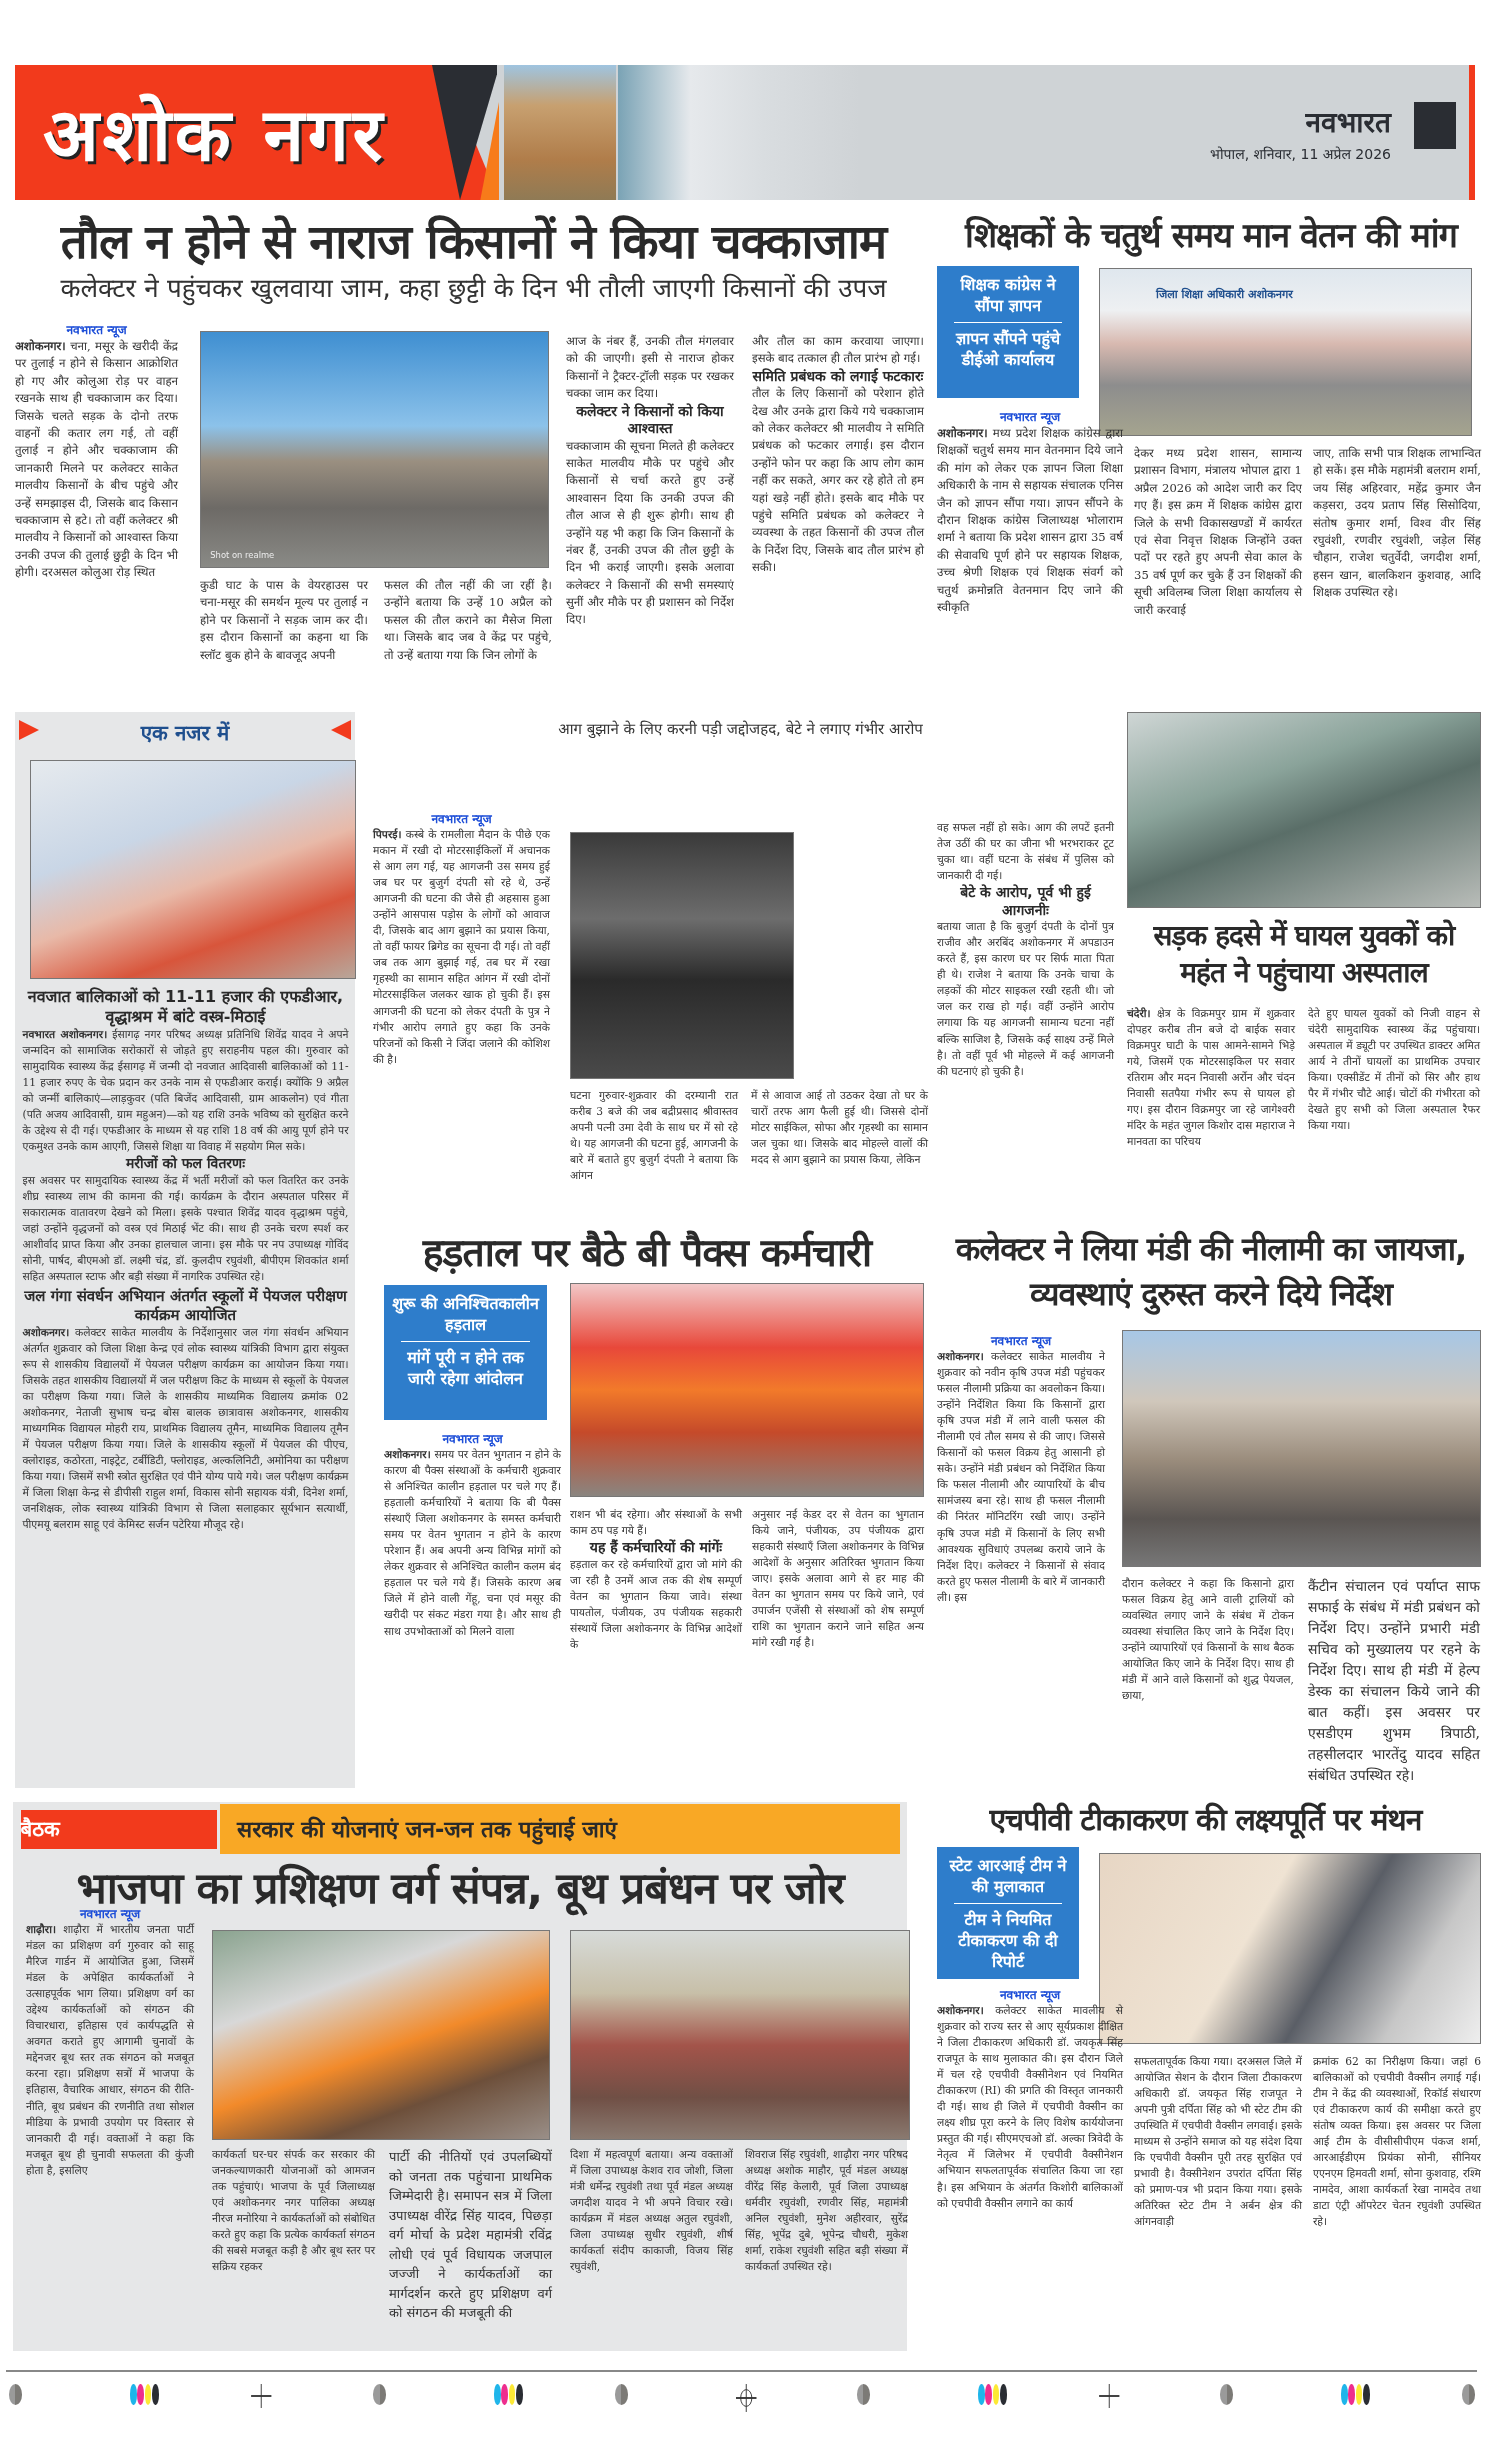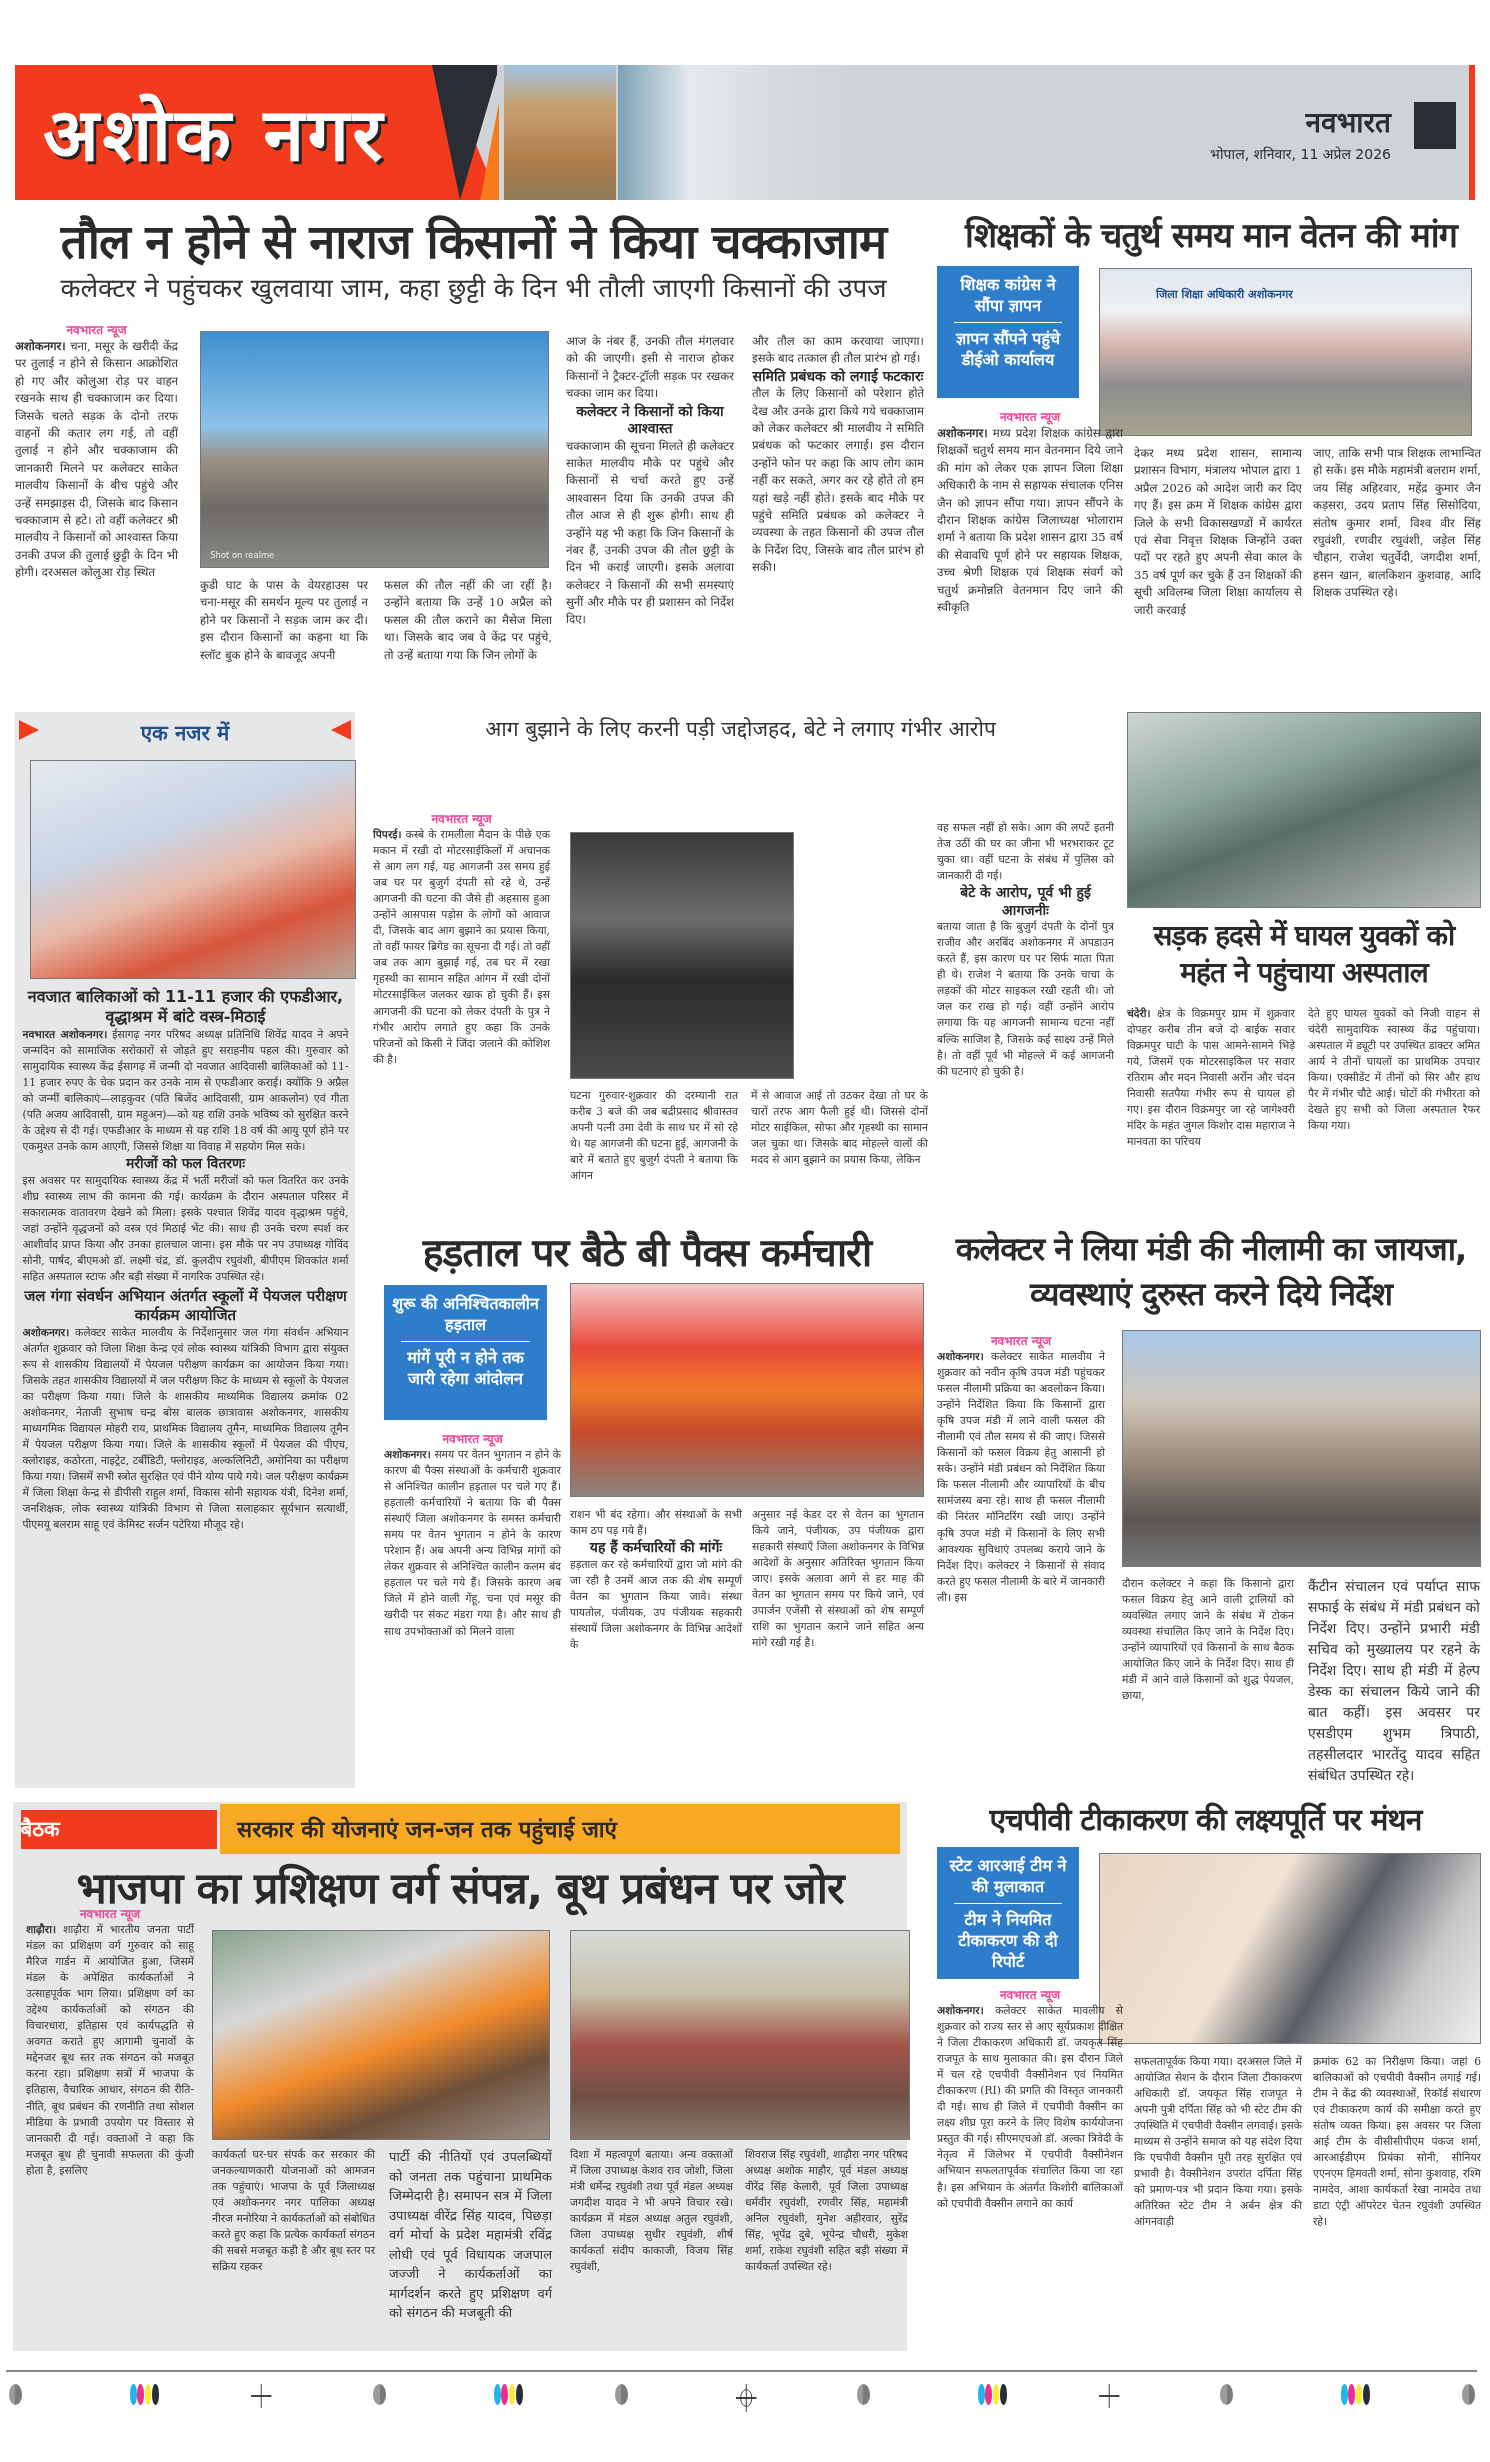--- a/index.html
+++ b/index.html
@@ -13,21 +13,21 @@
   #mast-title { left: 28px; top: 17px; font-size: 73px; font-weight: bold; color: #fff; text-shadow: 2.8px 2.8px 0 #222; letter-spacing: 3.7px; font-family: "DejaVu Sans", sans-serif; }
   #mast-photo1 { left: 489px; top: 0; width: 112px; height: 135px; background: linear-gradient(180deg,#9fc4e0 0%,#c7a070 30%,#b07d4a 70%,#8f7a55 100%); }
   #mast-photo2 { left: 603px; top: 0; width: 242px; height: 135px; background: linear-gradient(90deg,#7aa3b5 0%,#e6e9ec 30%,#d9dde0 60%,#cfd3d6 100%); }
   #mast-paper { right: 84px; top: 37px; font-size: 28px; font-weight: bold; color: #2a2d33; }
   #mast-date { right: 84px; top: 79px; font-size: 14px; color: #2a2d33; }
   #mast-block { right: 18.6px; top: 37px; width: 42px; height: 47px; background: #2a2d33; }
   #mast-edge { right: 0; top: 0; width: 5.6px; height: 135px; background: #f23a1c; }
 
   .headline { font-weight: bold; color: #2a2a2a; font-family: "DejaVu Sans", sans-serif; letter-spacing: -0.9px; }
   .subhead { color: #333; font-family: "DejaVu Sans", sans-serif; }
-  .byline { font-size: 12px; font-weight: bold; color: #ec4899; }
+  .byline { font-size: 12px; font-weight: bold; color: #1d4ed8; }
   .body-text { font-size: 11.6px; line-height: 1.5; color: #333; text-align: justify; font-family: "DejaVu Serif", serif; }
   .body-text b { font-weight: bold; }
   .photo { border: 0.9px solid #777; }
   .bluebox { background: #2e7dcb; color: #fff; font-weight: bold; text-align: center; padding: 9.3px 7.5px; font-size: 16px; line-height: 1.3; }
   .bluebox hr { border: none; border-top: 1.9px solid #fff; margin: 5.6px 9.3px; }
   .graybox { background: #e6e7e8; }
   .minihead { font-weight: bold; font-size: 14px; text-align: center; color: #2a2a2a; line-height: 1.25; }
   .rule { background: #888; height: 0.9px; }
 </style>
 </head>
@@ -95,21 +95,21 @@
     <div class="minihead" style="font-size:16px;">नवजात बालिकाओं को 11-11 हजार की एफडीआर, वृद्धाश्रम में बांटे वस्त्र-मिठाई</div>
     <div class="body-text" style="font-size:10.7px;"><b>नवभारत अशोकनगर।</b> <span>ईसागढ़ नगर परिषद अध्यक्ष प्रतिनिधि शिवेंद्र यादव ने अपने जन्मदिन को सामाजिक सरोकारों से जोड़ते हुए सराहनीय पहल की। गुरुवार को सामुदायिक स्वास्थ्य केंद्र ईसागढ़ में जन्मी दो नवजात आदिवासी बालिकाओं को 11-11 हजार रुपए के चेक प्रदान कर उनके नाम से एफडीआर कराई। क्योंकि 9 अप्रैल को जन्मीं बालिकाएं—लाड़कुवर (पति बिजेंद आदिवासी, ग्राम आकलोन) एवं गीता (पति अजय आदिवासी, ग्राम महुअन)—को यह राशि उनके भविष्य को सुरक्षित करने के उद्देश्य से दी गई। एफडीआर के माध्यम से यह राशि 18 वर्ष की आयु पूर्ण होने पर एकमुश्त उनके काम आएगी, जिससे शिक्षा या विवाह में सहयोग मिल सके।</span></div>
     <div class="minihead">मरीजों को फल वितरणः</div>
     <div class="body-text" style="font-size:10.7px;">इस अवसर पर सामुदायिक स्वास्थ्य केंद्र में भर्ती मरीजों को फल वितरित कर उनके शीघ्र स्वास्थ्य लाभ की कामना की गई। कार्यक्रम के दौरान अस्पताल परिसर में सकारात्मक वातावरण देखने को मिला। इसके पश्चात शिवेंद्र यादव वृद्धाश्रम पहुंचे, जहां उन्होंने वृद्धजनों को वस्त्र एवं मिठाई भेंट की। साथ ही उनके चरण स्पर्श कर आशीर्वाद प्राप्त किया और उनका हालचाल जाना। इस मौके पर नप उपाध्यक्ष गोविंद सोनी, पार्षद, बीएमओ डॉ. लक्ष्मी चंद्र, डॉ. कुलदीप रघुवंशी, बीपीएम शिवकांत शर्मा सहित अस्पताल स्टाफ और बड़ी संख्या में नागरिक उपस्थित रहे।</div>
     <div class="minihead" style="font-size:15px;margin-top:1.9px;">जल गंगा संवर्धन अभियान अंतर्गत स्कूलों में पेयजल परीक्षण कार्यक्रम आयोजित</div>
     <div class="body-text" style="font-size:10.7px;"><b>अशोकनगर।</b> <span>कलेक्टर साकेत मालवीय के निर्देशानुसार जल गंगा संवर्धन अभियान अंतर्गत शुक्रवार को जिला शिक्षा केन्द्र एवं लोक स्वास्थ्य यांत्रिकी विभाग द्वारा संयुक्त रूप से शासकीय विद्यालयों में पेयजल परीक्षण कार्यक्रम का आयोजन किया गया। जिसके तहत शासकीय विद्यालयों में जल परीक्षण किट के माध्यम से स्कूलों के पेयजल का परीक्षण किया गया। जिले के शासकीय माध्यमिक विद्यालय क्रमांक 02 अशोकनगर, नेताजी सुभाष चन्द्र बोस बालक छात्रावास अशोकनगर, शासकीय माध्यगमिक विद्यायल मोहरी राय, प्राथमिक विद्यालय तूमैन, माध्यमिक विद्यालय तूमैन में पेयजल परीक्षण किया गया। जिले के शासकीय स्कूलों में पेयजल की पीएच, क्लोराइड, कठोरता, नाइट्रेट, टर्बीडिटी, फ्लोराइड, अल्कलिनिटी, अमोनिया का परीक्षण किया गया। जिसमें सभी स्त्रोत सुरक्षित एवं पीने योग्य पाये गये। जल परीक्षण कार्यक्रम में जिला शिक्षा केन्द्र से डीपीसी राहुल शर्मा, विकास सोनी सहायक यंत्री, दिनेश शर्मा, जनशिक्षक, लोक स्वास्थ्य यांत्रिकी विभाग से जिला सलाहकार सूर्यभान सत्यार्थी, पीएमयू बलराम साहू एवं केमिस्ट सर्जन पटेरिया मौजूद रहे।</span></div>
   </div>
 </div>
 
 <div class="abs" style="left:368px;top:712px;width:745px;">
-  <div class="subhead" style="font-size:21px;line-height:34px;text-align:center;">आग बुझाने के लिए करनी पड़ी जद्दोजहद, बेटे ने लगाए गंभीर आरोप</div>
+  <div class="subhead" style="font-size:15px;line-height:34px;text-align:center;">आग बुझाने के लिए करनी पड़ी जद्दोजहद, बेटे ने लगाए गंभीर आरोप</div>
 </div>
 <div class="abs" style="left:373px;top:810px;width:177px;">
   <div class="byline" style="text-align:center;">नवभारत न्यूज</div>
   <div class="body-text" style="font-size:10.7px;"><b>पिपरई।</b> <span>कस्बे के रामलीला मैदान के पीछे एक मकान में रखी दो मोटरसाईकिलों में अचानक से आग लग गई, यह आगजनी उस समय हुई जब घर पर बुजुर्ग दंपती सो रहे थे, उन्हें आगजनी की घटना की जैसे ही अहसास हुआ उन्होंने आसपास पड़ोस के लोगों को आवाज दी, जिसके बाद आग बुझाने का प्रयास किया, तो वहीं फायर ब्रिगेड का सूचना दी गई। तो वहीं जब तक आग बुझाई गई, तब घर में रखा गृहस्थी का सामान सहित आंगन में रखी दोनों मोटरसाईकिल जलकर खाक हो चुकी हैं। इस आगजनी की घटना को लेकर दंपती के पुत्र ने गंभीर आरोप लगाते हुए कहा कि उनके परिजनों को किसी ने जिंदा जलाने की कोशिश की है।</span></div>
 </div>
 <div class="abs photo" style="left:570px;top:832px;width:224px;height:247px;background:linear-gradient(180deg,#3a3a3a 0%,#6d6d6d 35%,#2a2a2a 60%,#4a4a4a 100%);"></div>
 <div class="abs body-text" style="left:570px;top:1088px;width:168px;font-size:10.7px;">घटना गुरुवार-शुक्रवार की दरम्यानी रात करीब 3 बजे की जब बद्रीप्रसाद श्रीवास्तव अपनी पत्नी उमा देवी के साथ घर में सो रहे थे। यह आगजनी की घटना हुई, आगजनी के बारे में बताते हुए बुजुर्ग दंपती ने बताया कि आंगन</div>
 <div class="abs body-text" style="left:751px;top:1088px;width:177px;font-size:10.7px;">में से आवाज आई तो उठकर देखा तो घर के चारों तरफ आग फैली हुई थी। जिससे दोनों मोटर साईकिल, सोफा और गृहस्थी का सामान जल चुका था। जिसके बाद मोहल्ले वालों की मदद से आग बुझाने का प्रयास किया, लेकिन</div>
 <div class="abs" style="left:937px;top:820px;width:177px;">
   <div class="body-text" style="font-size:10.7px;">वह सफल नहीं हो सके। आग की लपटें इतनी तेज उठीं की घर का जीना भी भरभराकर टूट चुका था। वहीं घटना के संबंध में पुलिस को जानकारी दी गई।</div>

